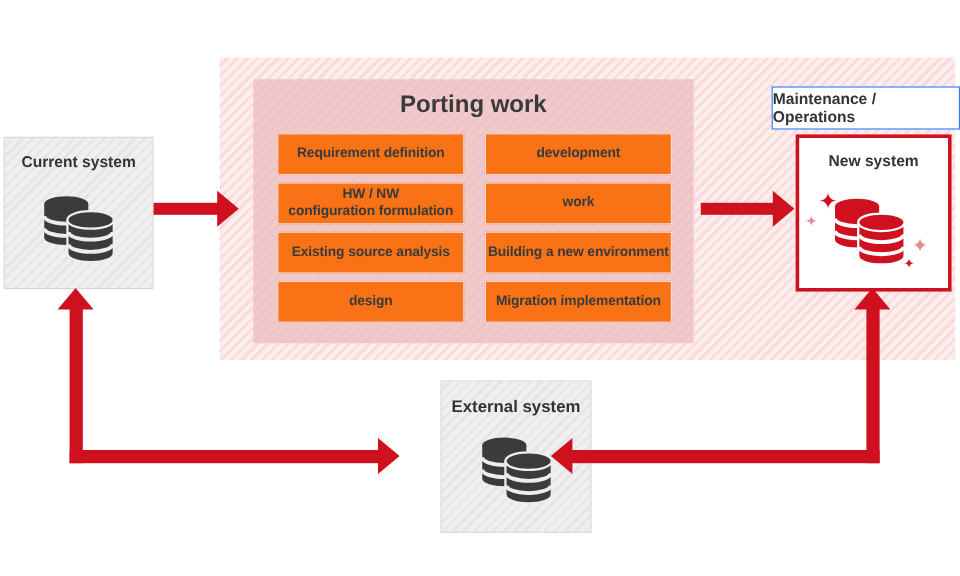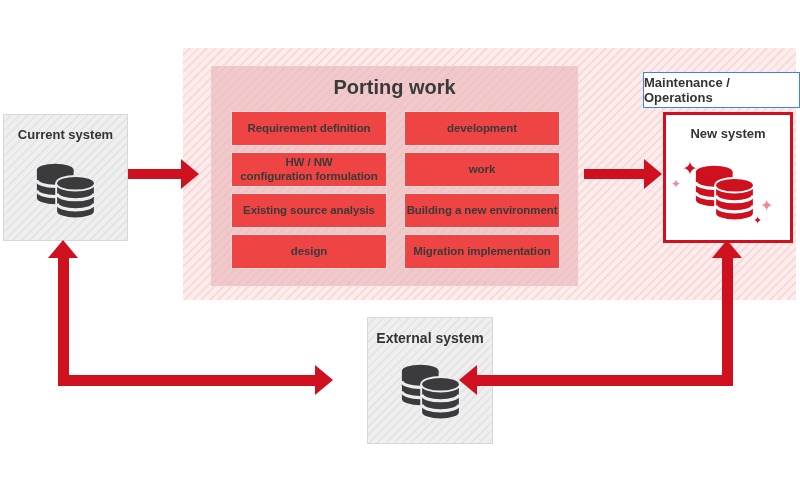--- a/index.html
+++ b/index.html
@@ -9,21 +9,21 @@
   
   .panel-outer{position:absolute;left:183px;top:48px;width:613px;height:252px;
     background:repeating-linear-gradient(135deg,#fcecec 0 4px,#f8dada 4px 6px);}
   .panel-inner{position:absolute;left:211px;top:66px;width:367px;height:220px;
     background:repeating-linear-gradient(135deg,#f1c9cb 0 4px,#eec3c6 4px 6px);}
   .porting-title{position:absolute;left:211px;top:76px;width:367px;text-align:center;
     font-size:20px;font-weight:700;color:#3a3a3a;}
   .tasks{position:absolute;left:231px;top:111px;display:grid;
     grid-template-columns:156px 156px;grid-template-rows:repeat(4,35px);
     column-gap:17px;row-gap:6px;grid-auto-flow:column;}
-  .task{background:#ef4444;border:1px solid #f3d8d8;display:flex;align-items:center;justify-content:center;
+  .task{background:#f97316;border:1px solid #f3d8d8;display:flex;align-items:center;justify-content:center;
     text-align:center;font-size:11.5px;font-weight:700;line-height:1.15;white-space:pre-line;
     letter-spacing:-0.1px;color:#3a3a3a;}
 
   
   .sysbox{position:absolute;background:repeating-linear-gradient(135deg,#efeff0 0 4px,#e5e5e7 4px 6px);
     border:1px solid #d7d7d9;}
   .sysbox .t{margin-top:12px;text-align:center;font-weight:700;color:#333;}
   #current{left:3px;top:114px;width:123px;height:125px;}
   #current .t{font-size:13px;}
   #external{left:333px;top:317px;width:124px;height:125px;margin-left:34px;}

